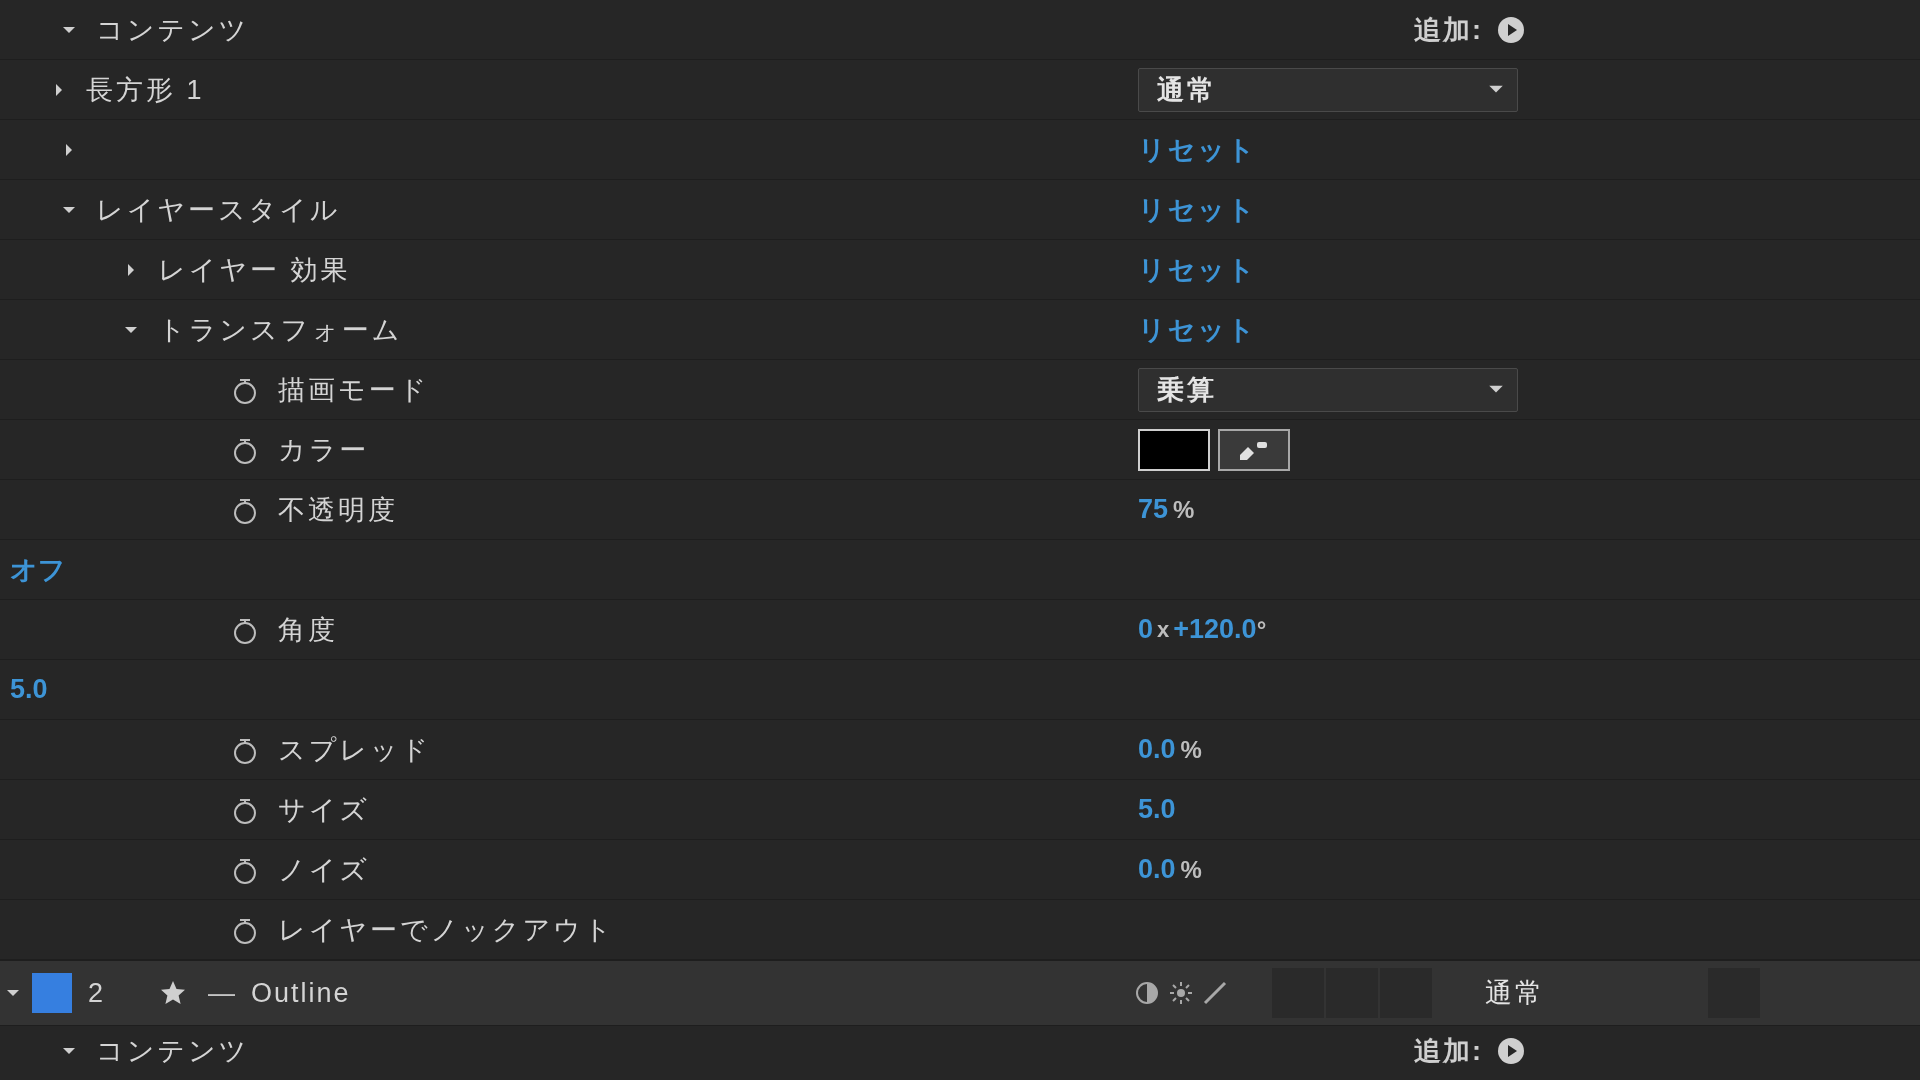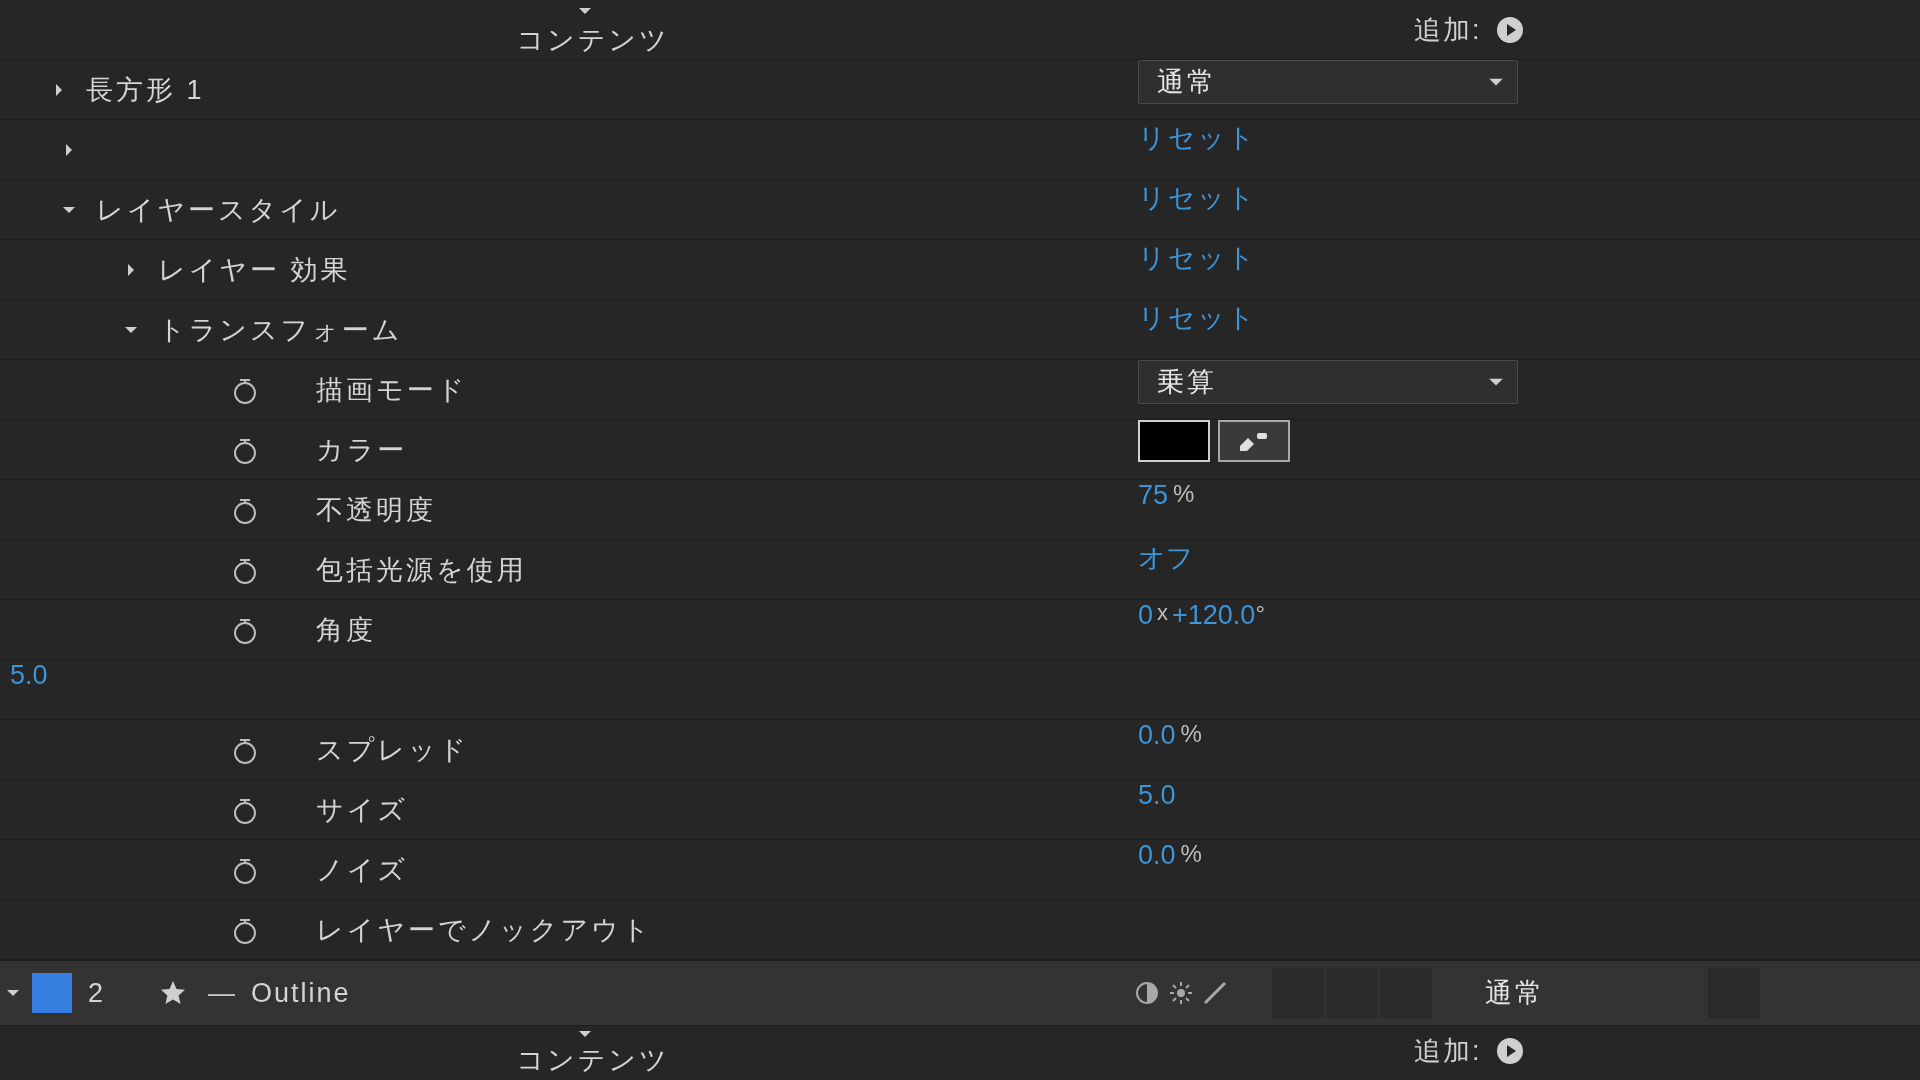--- a/index.html
+++ b/index.html
@@ -29,49 +29,51 @@
   .name-col {
     display: flex;
     align-items: center;
     width: 1128px;
     flex: 0 0 1128px;
     height: 100%;
     box-sizing: border-box;
   }
   .val-col {
     display: flex;
+    align-items: center;
     height: 100%;
     flex: 1 1 auto;
     box-sizing: border-box;
     padding-left: 10px;
+    font-weight: bold;
   }
   .chevron {
     width: 22px;
     height: 22px;
     display: inline-flex;
     align-items: center;
     justify-content: center;
     margin-right: 16px;
     color: #cfcfcf;
   }
   .chevron svg { width: 16px; height: 16px; fill: #cfcfcf; }
   .stopwatch {
     width: 30px;
     height: 30px;
     display: inline-flex;
     align-items: center;
     justify-content: center;
     margin-right: 18px;
   }
   .stopwatch svg { width: 28px; height: 30px; stroke: #bdbdbd; fill: none; stroke-width:2; }
-  .indent-0 { padding-left: 58px; flex-direction: column; }
+  .indent-0 { padding-left: 58px; }
   .indent-1 { padding-left: 58px; }
   .indent-2 { padding-left: 48px; }
   .indent-3 { padding-left: 120px; }
-  .indent-prop { padding-left: 230px; gap: 38px; }
+  .indent-prop { padding-left: 230px; }
   .label {
     color: #d4d4d4;
     letter-spacing: 3px;
   }
   .reset-link {
     color: #3d94d6;
     letter-spacing: 2px;
   }
   .num-link {
     color: #3d94d6;
@@ -395,29 +397,20 @@
       </span>
       <span class="label">不透明度</span>
     </div>
     <div class="val-col">
       <span class="num-link">75</span>
       <span class="unit">%</span>
     </div>
   </div>
 
   <div class="row">
-    <div class="name-col indent-prop">
-      <span class="stopwatch">
-        <svg viewBox="0 0 28 30">
-            <circle cx="14" cy="18" r="10"></circle>
-            <path d="M9 5h10M14 5v3"></path>
-          </svg>
-      </span>
-      <span class="label">包括光源を使用</span>
-    </div>
     <div class="val-col">
       <span class="num-link">オフ</span>
     </div>
   </div>
 
   <div class="row">
     <div class="name-col indent-prop">
       <span class="stopwatch">
         <svg viewBox="0 0 28 30">
             <circle cx="14" cy="18" r="10"></circle>

